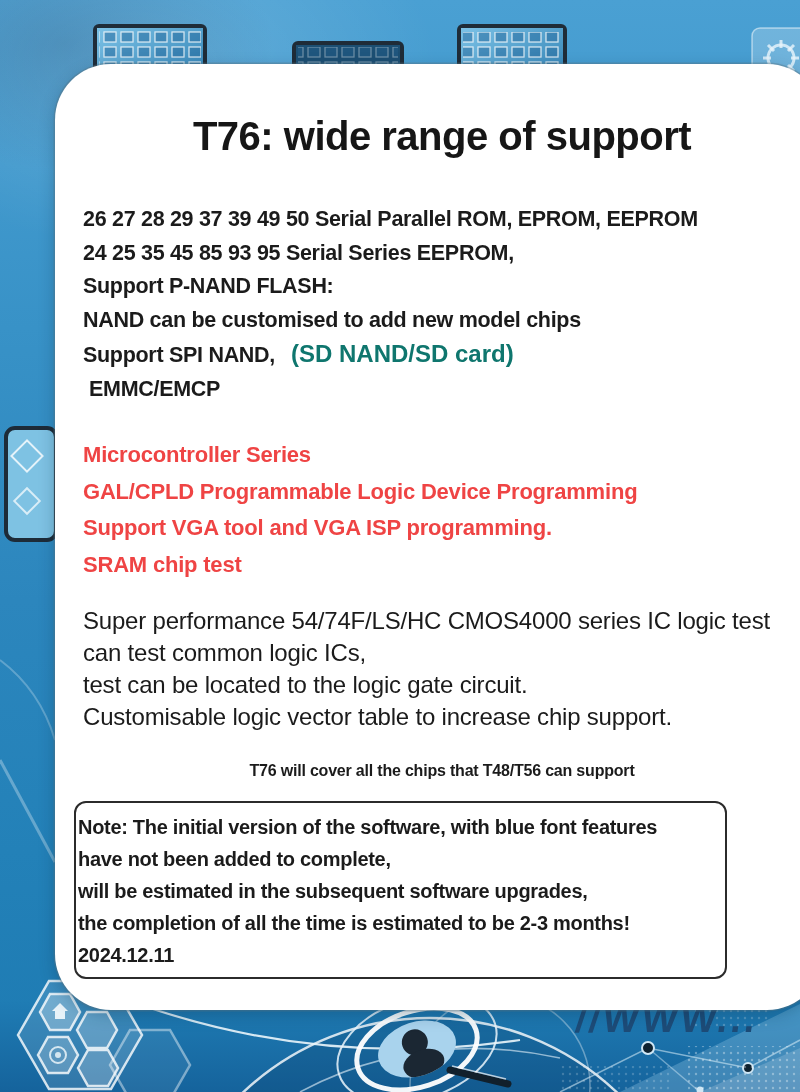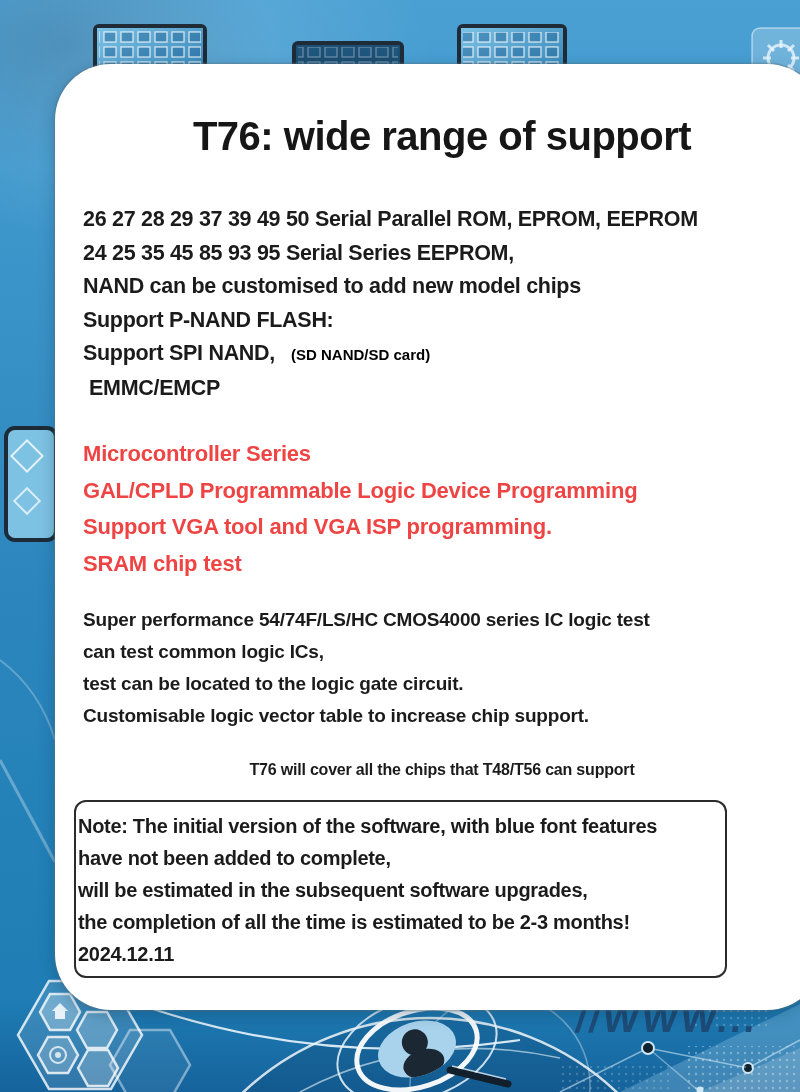--- a/index.html
+++ b/index.html
@@ -36,33 +36,33 @@
     font-size:40px; line-height:56px; font-weight:bold; letter-spacing:-0.5px;
     color:#161616;
   }
 
   .sec-memory {
     margin-top:39px;
     font-size:21.5px; line-height:33.5px; font-weight:bold;
     letter-spacing:-0.3px; white-space:nowrap;
   }
   .inline-blue-note {
-    color:#000000; font-size:15px; margin-left:16px; letter-spacing:0;
+    color:#0f766e; font-size:24px; margin-left:16px; letter-spacing:0;
   }
   .indent-slight { padding-left:6px; }
 
   .sec-features {
     margin-top:31px;
     color:#ef4444; font-size:22px; line-height:36.5px; font-weight:bold;
     letter-spacing:-0.2px; white-space:nowrap;
   }
 
   .sec-logic {
     margin-top:22px;
-    font-size:19px; line-height:32px; font-weight:bold;
+    font-size:24px; line-height:32px; font-weight:normal;
     letter-spacing:-0.2px; white-space:nowrap;
   }
 
   .coverage-line {
     margin-top:22px; text-align:center;
     font-size:16px; line-height:32px; font-weight:bold; letter-spacing:-0.2px;
     white-space:nowrap;
   }
 
   .note-box {
@@ -217,22 +217,22 @@
   <div class="www-text">//WWW...</div>
 
   <div class="card">
     <div class="card-inner">
 
       <h1 class="card-title">T76: wide range of support</h1>
 
       <div class="sec-memory">
         <div>26 27 28 29 37 39 49 50 Serial Parallel ROM, EPROM, EEPROM</div>
         <div>24 25 35 45 85 93 95 Serial Series EEPROM,</div>
+        <div>Support P-NAND FLASH:</div>
         <div>NAND can be customised to add new model chips</div>
-        <div>Support P-NAND FLASH:</div>
         <div>
           <span>Support SPI NAND,</span><span class="inline-blue-note">(SD NAND/SD card)</span>
         </div>
         <div class="indent-slight">EMMC/EMCP</div>
       </div>
 
       <div class="sec-features">
         <div>Microcontroller Series</div>
         <div>GAL/CPLD Programmable Logic Device Programming</div>
         <div>Support VGA tool and VGA ISP programming.</div>

